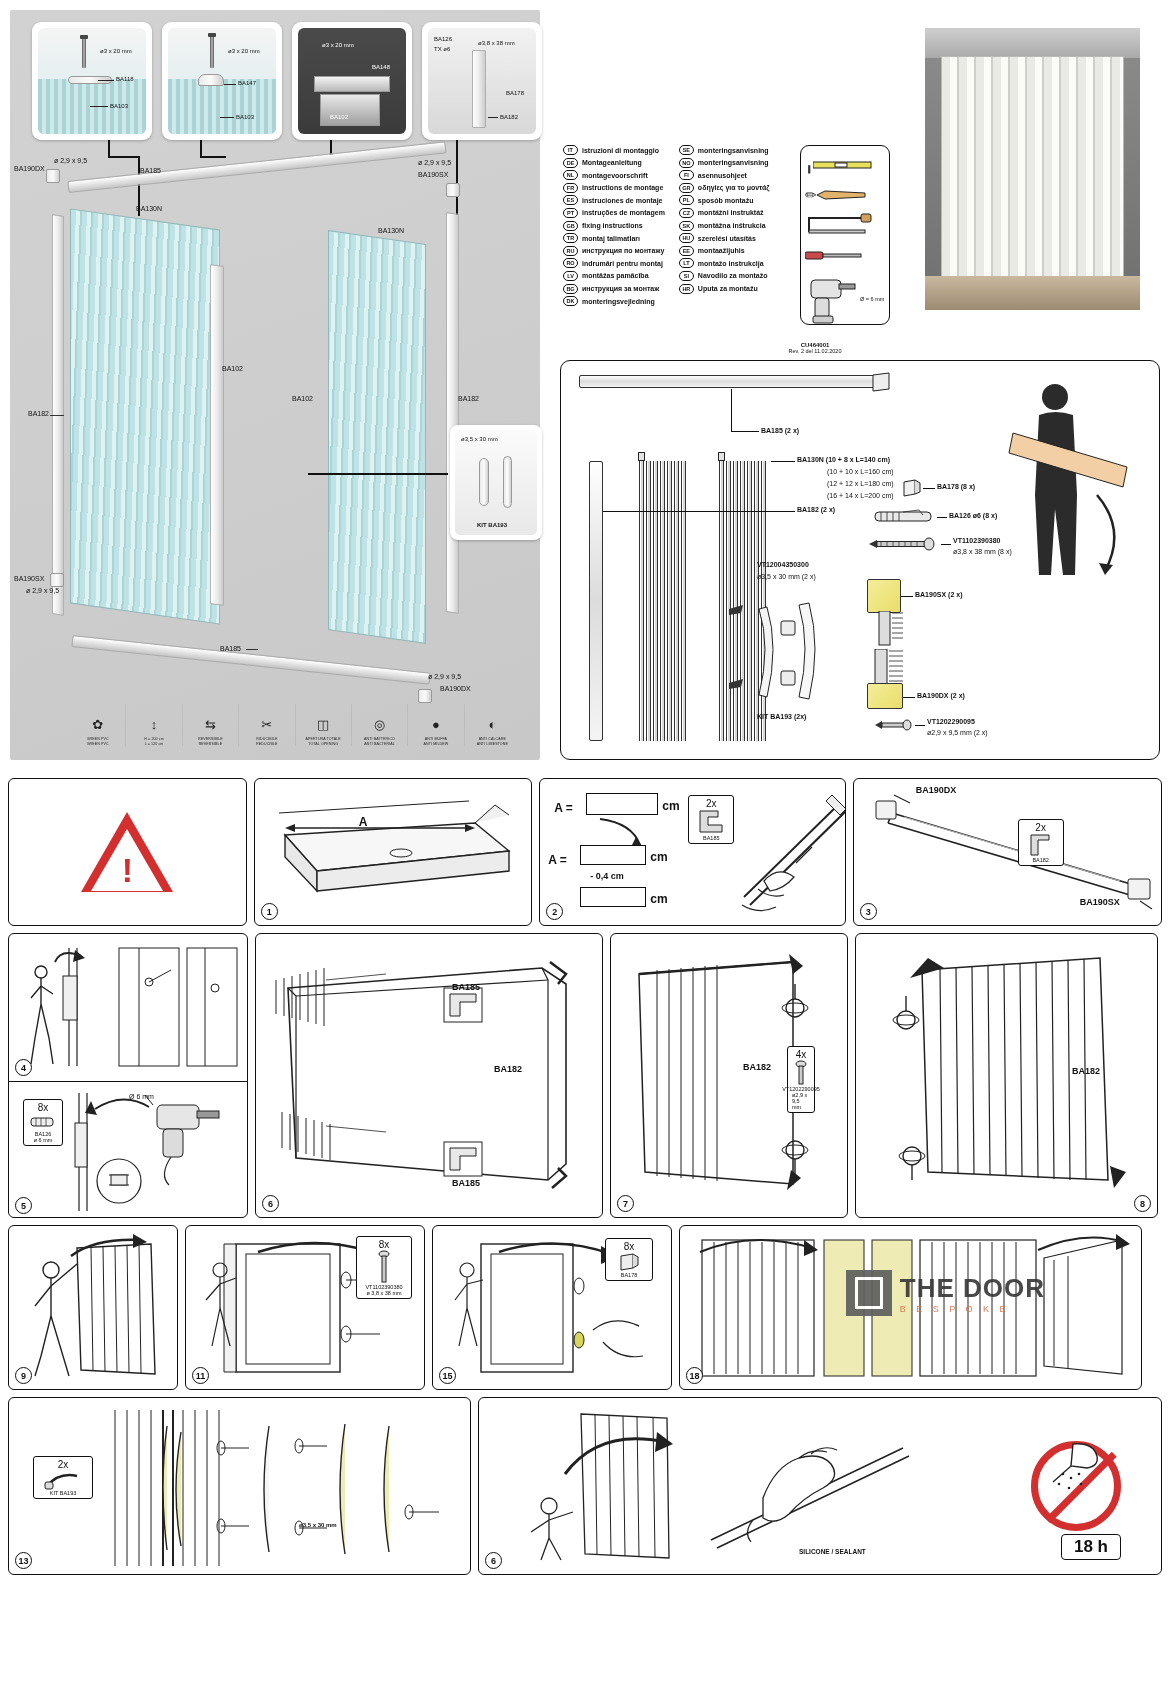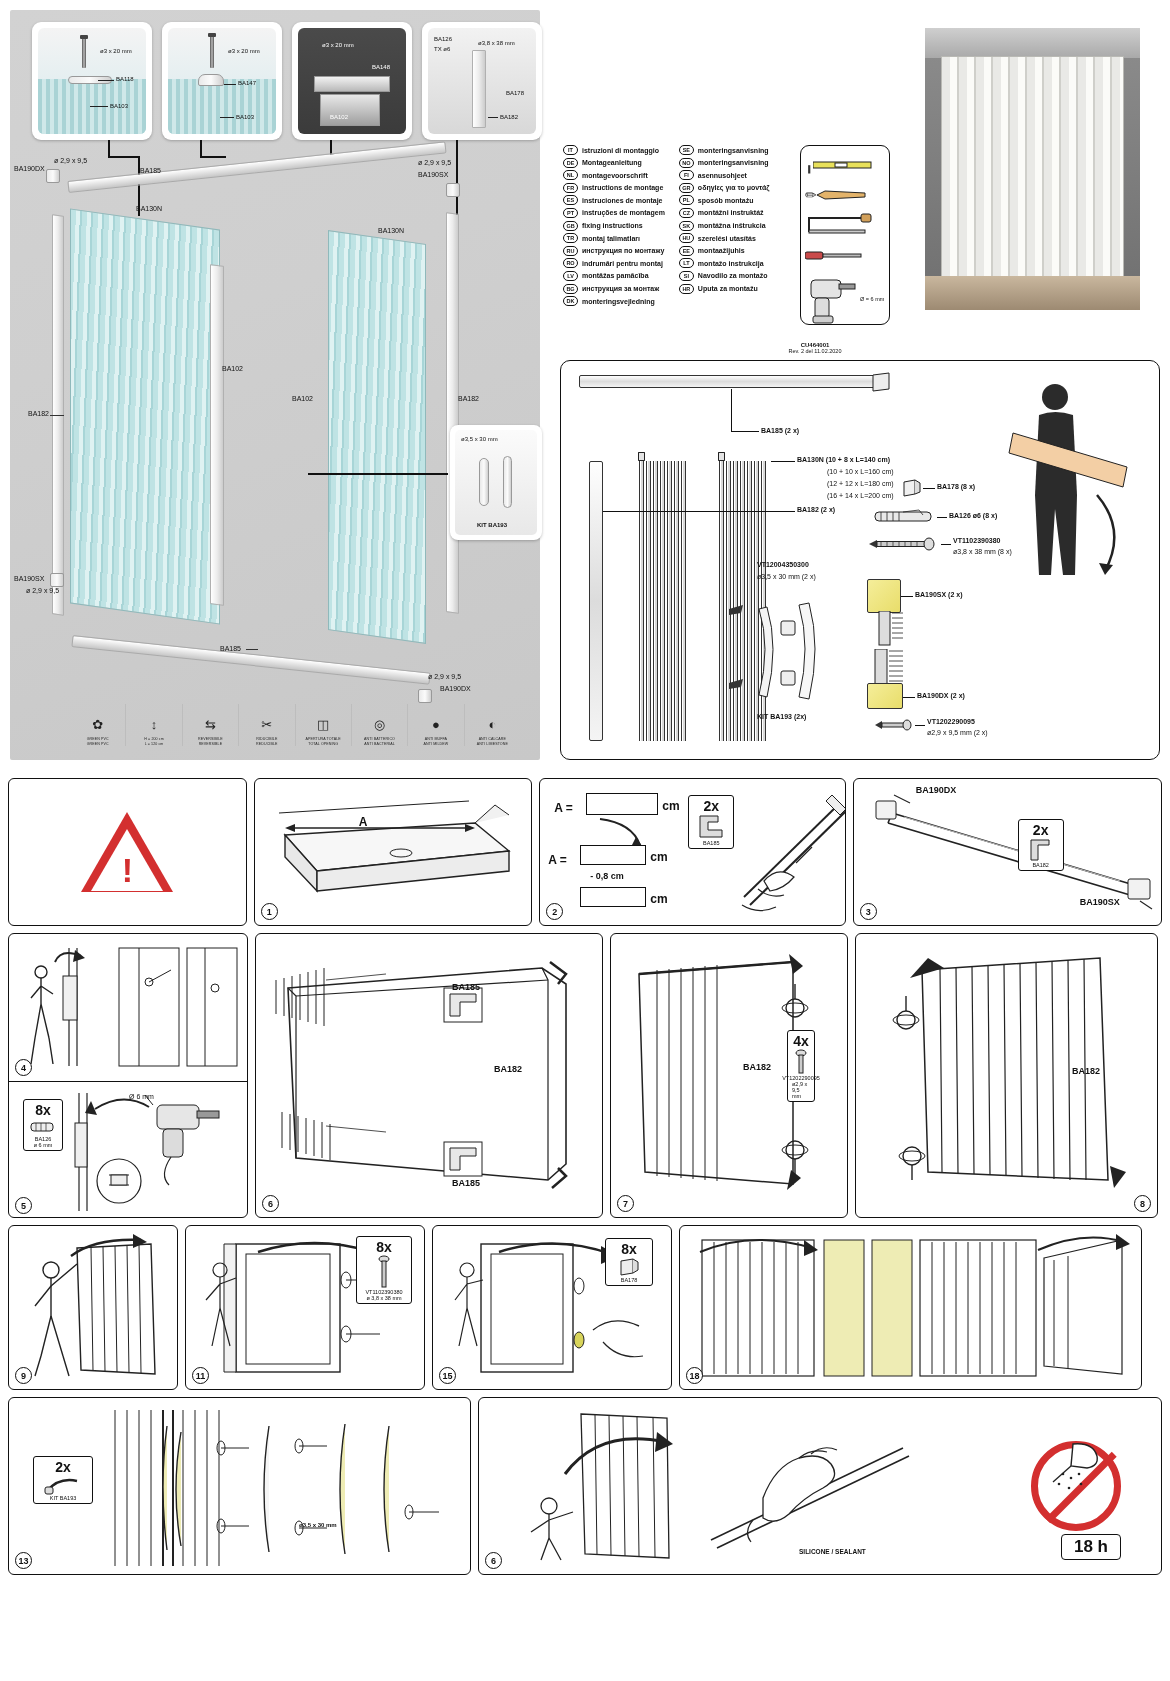--- a/index.html
+++ b/index.html
@@ -217,21 +217,21 @@
   }
   .measure-box {
     position:absolute; border:1.4px solid #111; background:#fff;
   }
   .mtext { position:absolute; font-size:12px; font-weight:700; color:#111; }
   .mtext.sm { font-size:9px; font-weight:700; }
   .badge {
     position:absolute; border:1.2px solid #111; border-radius:3px; background:#fff;
     display:flex; flex-direction:column; align-items:center; padding:2px 4px;
   }
-  .badge-n { font-size:14px; font-weight:700; color:#111; }
+  .badge-n { font-size:10px; font-weight:400; color:#111; }
   .badge-t { font-size:5.5px; color:#111; }
 
   .logo-wm {
     position:absolute; right:96px; top:44px; display:flex; align-items:center; gap:8px;
     opacity:.92;
   }
   .logo-sq {
     width:46px; height:46px; background:#5f5f5f; position:relative;
     display:flex; align-items:center; justify-content:center;
   }
@@ -779,21 +779,21 @@
         <div class="mtext" style="left:122px;top:20px;">cm</div>
 
         <svg style="position:absolute;left:56px;top:36px;" width="60" height="38">
           <path d="M4,4 Q36,8 44,30" fill="none" stroke="#222" stroke-width="2"></path>
           <path d="M40,22 L48,34 L34,34 Z" fill="#222"></path>
         </svg>
 
         <div class="mtext" style="left:8px;top:74px;">A =</div>
         <div class="measure-box" style="left:40px;top:66px;width:66px;height:20px;"></div>
         <div class="mtext" style="left:110px;top:71px;">cm</div>
-        <div class="mtext sm" style="left:50px;top:92px;">- 0,8 cm</div>
+        <div class="mtext sm" style="left:50px;top:92px;">- 0,4 cm</div>
         <div class="measure-box" style="left:40px;top:108px;width:66px;height:20px;"></div>
         <div class="mtext" style="left:110px;top:113px;">cm</div>
 
         <div class="badge" style="left:148px;top:16px;width:46px;">
           <span class="badge-n">2x</span>
           <svg width="30" height="26">
             <path d="M4,2 L22,2 L22,8 L12,8 L12,16 L26,16 L26,23 L4,23 Z" fill="#ddd" stroke="#222"></path>
           </svg>
           <span class="badge-t">BA185</span>
         </div>
@@ -923,21 +923,21 @@
           <path d="M168,10 L182,22 L172,30" fill="#222"></path>
           <path d="M166,246 L180,234 L170,226" fill="#222"></path>
           <circle cx="174" cy="64" r="9" fill="none" stroke="#222" stroke-width="1.4"></circle>
           <path d="M174,55 L174,40" stroke="#222" stroke-width="1.4"></path>
           <circle cx="174" cy="206" r="9" fill="none" stroke="#222" stroke-width="1.4"></circle>
           <path d="M174,215 L174,230" stroke="#222" stroke-width="1.4"></path>
           <ellipse cx="174" cy="64" rx="13" ry="5" fill="none" stroke="#222"></ellipse>
           <ellipse cx="174" cy="206" rx="13" ry="5" fill="none" stroke="#222"></ellipse>
         </svg>
         <div class="mtext sm" style="left:132px;top:128px;">BA182</div>
-        <div class="badge" style="left:176px;top:96px;width:28px;">
+        <div class="badge" style="left:176px;top:112px;width:28px;">
           <span class="badge-n">4x</span>
           <svg width="14" height="26">
             <ellipse cx="7" cy="4" rx="5" ry="3" fill="#ddd" stroke="#222"></ellipse>
             <rect x="5" y="6" width="4" height="18" fill="#ccc" stroke="#222"></rect>
           </svg>
           <span class="badge-t">VT1202290095</span>
           <span class="badge-t">ø2,9 x 9,5 mm</span>
         </div>
         <div class="snum">7</div>
       </div>
@@ -1045,20 +1045,27 @@
           <g stroke="#222" stroke-width="1">
             <path d="M240,8 L240,140 M252,8 L252,140 M264,8 L264,140 M276,8 L276,140 M288,8 L288,140 M300,8 L300,140 M312,8 L312,140 M324,8 L324,140"></path>
           </g>
           <path d="M352,24 L430,6 L430,140 L352,132 Z" fill="none" stroke="#222" stroke-width="1.2"></path>
           <path d="M362,26 L362,132 M376,22 L376,134" stroke="#222"></path>
           <path d="M8,18 Q60,-4 120,14" fill="none" stroke="#222" stroke-width="2"></path>
           <path d="M112,6 L126,16 L112,22 Z" fill="#222"></path>
           <path d="M346,16 Q392,-4 432,8" fill="none" stroke="#222" stroke-width="2"></path>
           <path d="M424,0 L438,10 L424,16 Z" fill="#222"></path>
         </svg>
+        <div class="logo-wm">
+          <div class="logo-sq"></div>
+          <div>
+            <div class="logo-txt1">THE DOOR</div>
+            <div class="logo-txt2">B E S P O K E</div>
+          </div>
+        </div>
         <div class="snum">18</div>
       </div>
     </div>
 
     <div class="srow">
 
       <div class="scell" style="width:463px;height:178px;">
         <div class="badge" style="left:24px;top:58px;width:60px;">
           <span class="badge-n">2x</span>
           <svg width="40" height="20">

